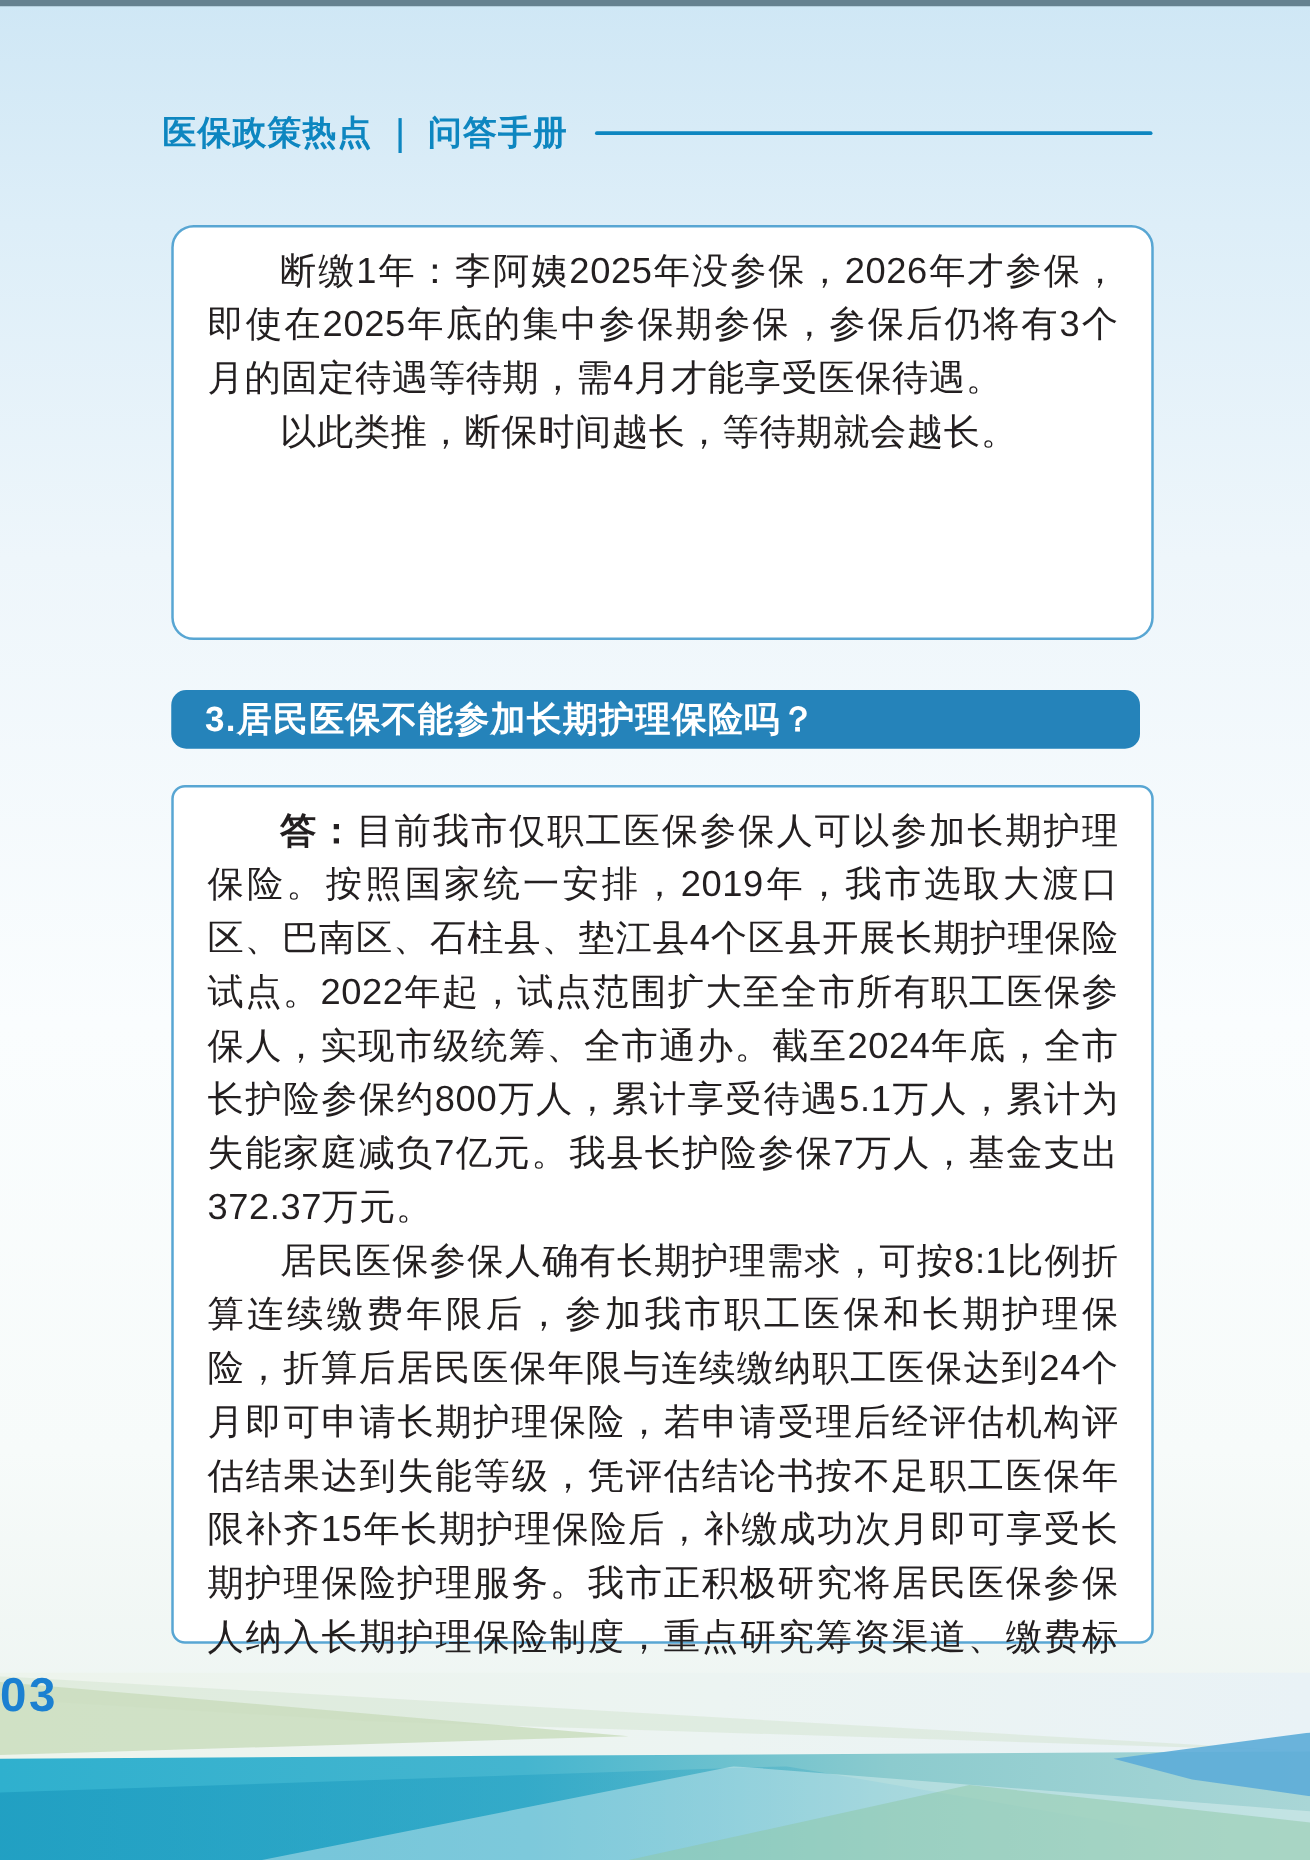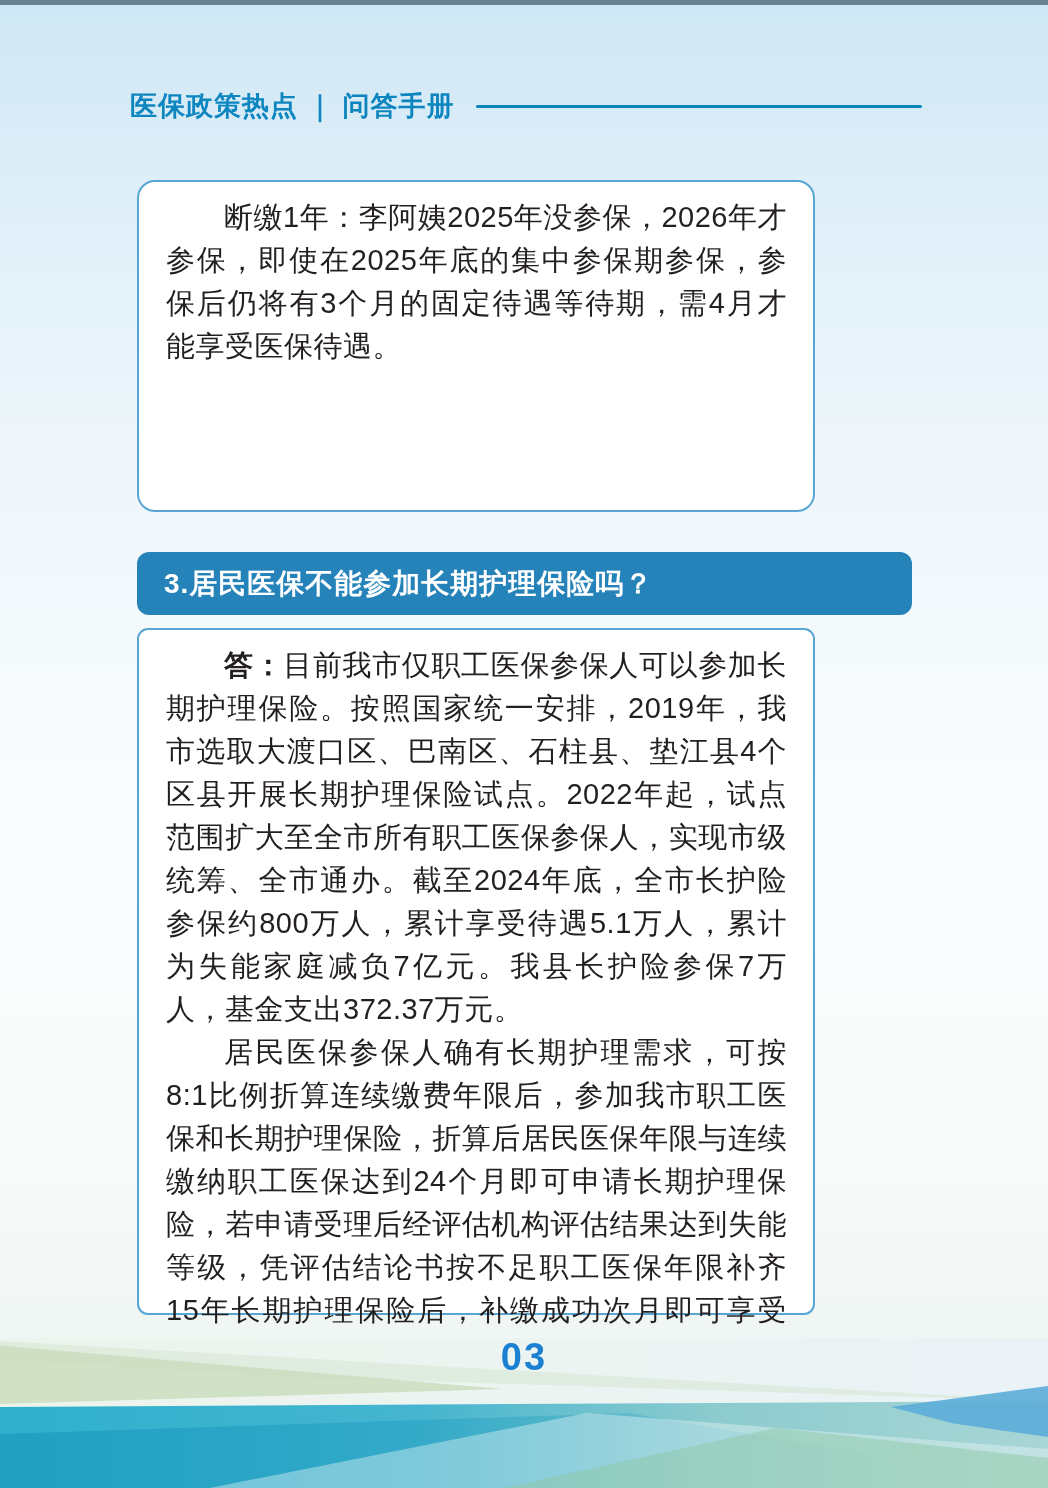--- a/index.html
+++ b/index.html
@@ -23,44 +23,44 @@
     display:flex;align-items:center;justify-content:flex-end;
   }
   .header-title{
     font-size:27px;font-weight:600;color:#0d86c0;letter-spacing:1px;white-space:nowrap;
   }
   .header-rule{
     flex:1;height:3px;background:#0d86c0;margin-left:22px;border-radius:2px;
   }
   
   .card{
-    position:absolute;left:137px;width:678px;box-sizing:border-box;
+    position:absolute;left:137px;width:786px;box-sizing:border-box;
     background:#ffffff;border:2px solid #58a6d3;border-radius:18px;
     padding:14px 26px 12px 27px;
   }
   .card p{
     margin:0;font-size:29px;line-height:43px;color:#231f20;
     text-align:justify;text-indent:2em;letter-spacing:0.5px;
   }
   .card1{top:180px;height:332px;}
   .card2{top:628px;height:687px;border-radius:11px;}
   .bold{font-weight:bold;}
   
   .banner{
-    position:absolute;left:137px;top:552px;width:775px;height:63px;box-sizing:border-box;
+    position:absolute;left:137px;top:552px;width:775px;height:47px;box-sizing:border-box;
     background:#2583ba;border-radius:12px;
     display:flex;align-items:center;padding-left:27px;
   }
   .banner-text{
     color:#ffffff;font-size:28px;font-weight:bold;letter-spacing:1px;
   }
   
   .page-number{
     position:absolute;top:1336px;left:0;width:100%;
-    text-align:center;font-size:38px;font-weight:bold;color:#1b80d1;
+    text-align:left;font-size:38px;font-weight:bold;color:#1b80d1;
     z-index:5;letter-spacing:2px;
   }
   
   .footer-art{
     position:absolute;bottom:0;left:0;width:1048px;height:150px;overflow:hidden;z-index:1;
   }
   .footer-art > div{position:absolute;inset:0;}
   .fa-base{
     background:linear-gradient(90deg,#edf4ec 0%,#ecf4f2 55%,#e9f2f6 100%);
   }
@@ -100,20 +100,21 @@
 
   <div class="top-strip"></div>
 
   <div class="header">
     <span class="header-title">医保政策热点 ｜ 问答手册</span>
     <span class="header-rule"></span>
   </div>
 
   <div class="card card1">
     <p>断缴1年：李阿姨2025年没参保，2026年才参保，即使在2025年底的集中参保期参保，参保后仍将有3个月的固定待遇等待期，需4月才能享受医保待遇。</p>
+    <p>以此类推，断保时间越长，等待期就会越长。</p>
   </div>
 
   <div class="banner">
     <span class="banner-text">3.居民医保不能参加长期护理保险吗？</span>
   </div>
 
   <div class="card card2">
     <p><span class="bold">答：</span><span>目前我市仅职工医保参保人可以参加长期护理保险。按照国家统一安排，2019年，我市选取大渡口区、巴南区、石柱县、垫江县4个区县开展长期护理保险试点。2022年起，试点范围扩大至全市所有职工医保参保人，实现市级统筹、全市通办。截至2024年底，全市长护险参保约800万人，累计享受待遇5.1万人，累计为失能家庭减负7亿元。我县长护险参保7万人，基金支出372.37万元。</span></p>
     <p>居民医保参保人确有长期护理需求，可按8:1比例折算连续缴费年限后，参加我市职工医保和长期护理保险，折算后居民医保年限与连续缴纳职工医保达到24个月即可申请长期护理保险，若申请受理后经评估机构评估结果达到失能等级，凭评估结论书按不足职工医保年限补齐15年长期护理保险后，补缴成功次月即可享受长期护理保险护理服务。我市正积极研究将居民医保参保人纳入长期护理保险制度，重点研究筹资渠道、缴费标准和服务可及性等问题。</p>
   </div>

